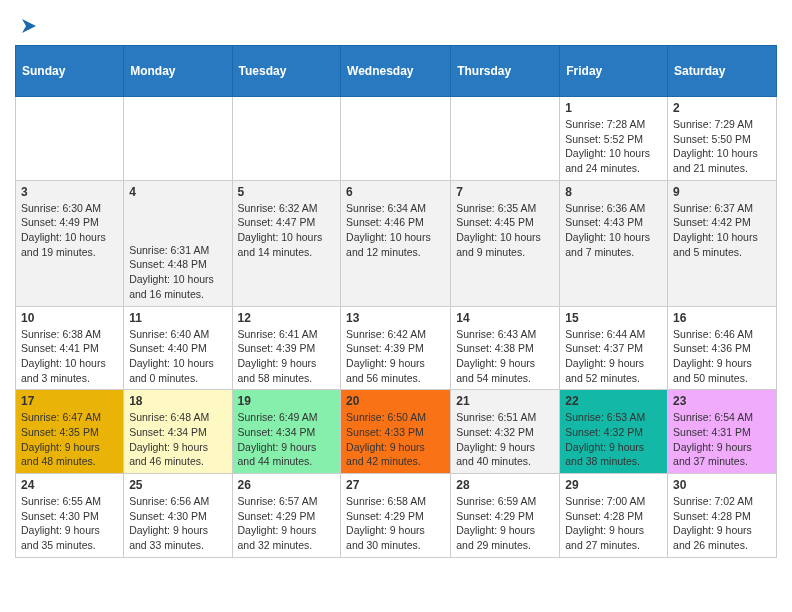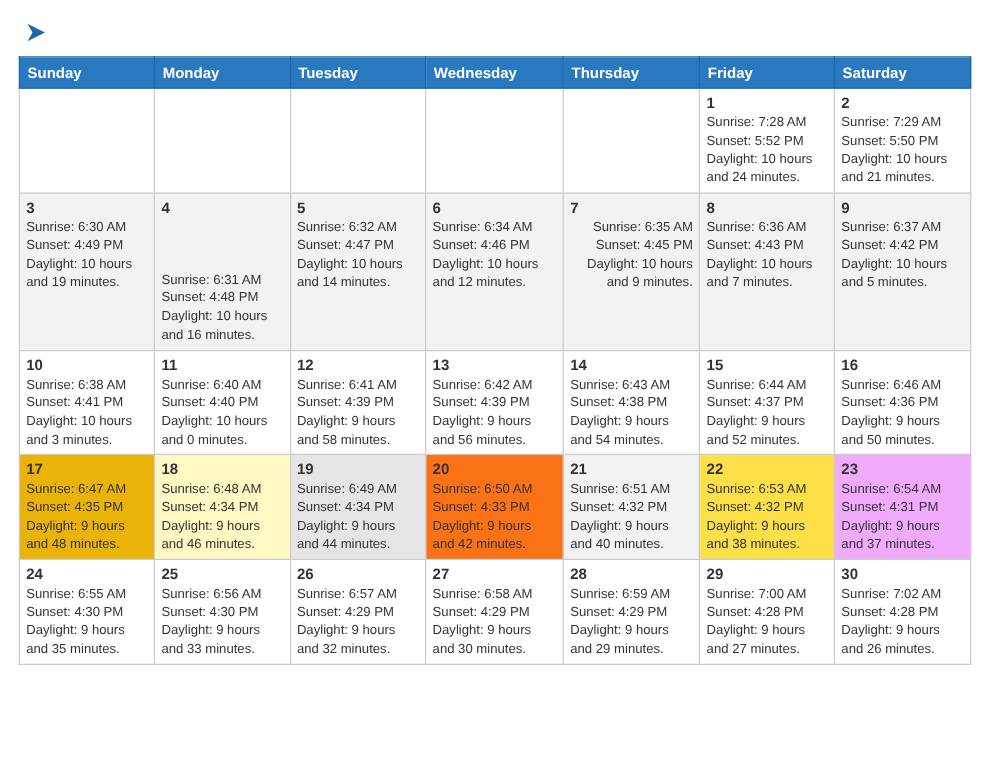--- a/index.html
+++ b/index.html
@@ -38,21 +38,21 @@
     }
     .calendar {
       width: 100%;
       border-collapse: collapse;
       font-size: 11px;
     }
     .calendar th {
       background-color: #2879c0;
       color: #fff;
       text-align: left;
-      padding: 5px 6px;
+      padding: 18px 6px;
       font-size: 12px;
       font-weight: bold;
       border: 1px solid #1a6aab;
     }
     .calendar td {
       border: 1px solid #ccc;
       vertical-align: top;
       padding: 4px 5px;
       width: 113px;
       min-height: 75px;
@@ -163,21 +163,21 @@
 Daylight: 10 hours and 14 minutes.</div>
         </td>
         <td style="background: rgb(242, 242, 242);">
           <span class="day-num">6</span>
           <div class="day-info" style="white-space: pre-line;">Sunrise: 6:34 AM
 Sunset: 4:46 PM
 Daylight: 10 hours and 12 minutes.</div>
         </td>
         <td style="background: rgb(242, 242, 242);">
           <span class="day-num">7</span>
-          <div class="day-info" style="white-space: pre-line; text-align: right;">Sunrise: 6:35 AM
+          <div class="day-info" style="white-space: pre-line;">Sunrise: 6:35 AM
 Sunset: 4:45 PM
 Daylight: 10 hours and 9 minutes.</div>
         </td>
         <td style="background: rgb(242, 242, 242);">
           <span class="day-num">8</span>
           <div class="day-info" style="white-space: pre-line;">Sunrise: 6:36 AM
 Sunset: 4:43 PM
 Daylight: 10 hours and 7 minutes.</div>
         </td>
         <td style="background: rgb(242, 242, 242);">
@@ -237,39 +237,39 @@
           <div class="day-info" style="white-space: pre-line;">Sunrise: 6:47 AM
 Sunset: 4:35 PM
 Daylight: 9 hours and 48 minutes.</div>
         </td>
         <td style="background: #fef9c3;">
           <span class="day-num">18</span>
           <div class="day-info" style="white-space: pre-line;">Sunrise: 6:48 AM
 Sunset: 4:34 PM
 Daylight: 9 hours and 46 minutes.</div>
         </td>
-        <td style="background: #e5e5e5;">
+        <td style="background: #86efac;">
           <span class="day-num">19</span>
           <div class="day-info" style="white-space: pre-line;">Sunrise: 6:49 AM
 Sunset: 4:34 PM
 Daylight: 9 hours and 44 minutes.</div>
         </td>
         <td style="background: #f97316;">
           <span class="day-num">20</span>
           <div class="day-info" style="white-space: pre-line;">Sunrise: 6:50 AM
 Sunset: 4:33 PM
 Daylight: 9 hours and 42 minutes.</div>
         </td>
         <td style="background: rgb(242, 242, 242);">
           <span class="day-num">21</span>
           <div class="day-info" style="white-space: pre-line;">Sunrise: 6:51 AM
 Sunset: 4:32 PM
 Daylight: 9 hours and 40 minutes.</div>
         </td>
-        <td style="background: #fde047;">
+        <td style="background: #14b8a6;">
           <span class="day-num">22</span>
           <div class="day-info" style="white-space: pre-line;">Sunrise: 6:53 AM
 Sunset: 4:32 PM
 Daylight: 9 hours and 38 minutes.</div>
         </td>
         <td style="background: #f0abfc;">
           <span class="day-num">23</span>
           <div class="day-info" style="white-space: pre-line;">Sunrise: 6:54 AM
 Sunset: 4:31 PM
 Daylight: 9 hours and 37 minutes.</div>

